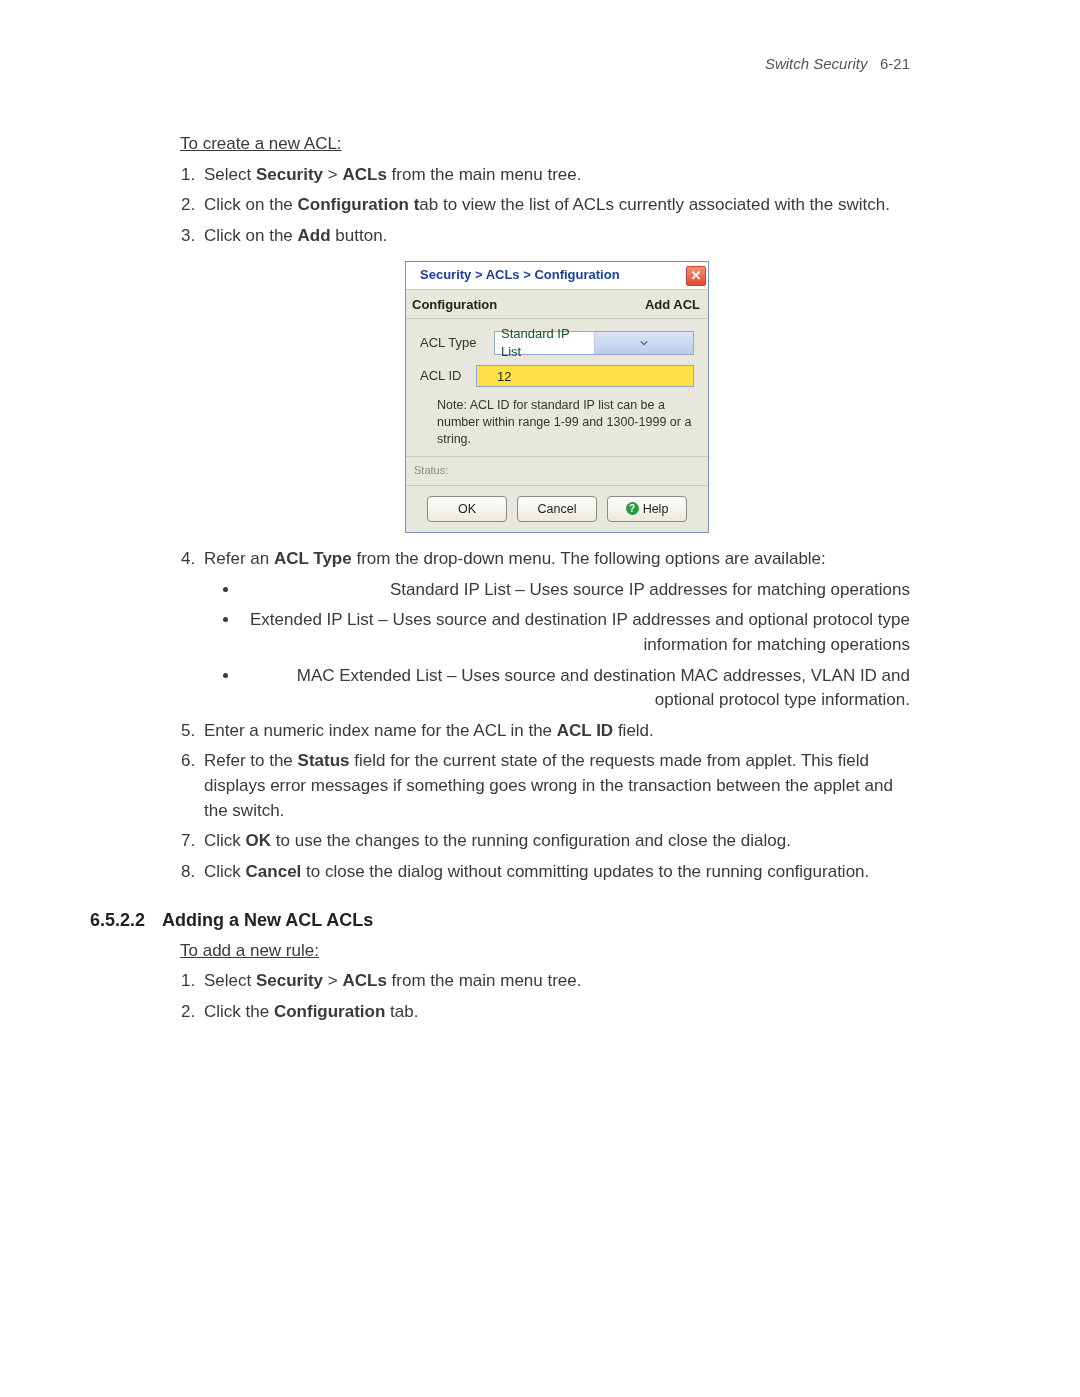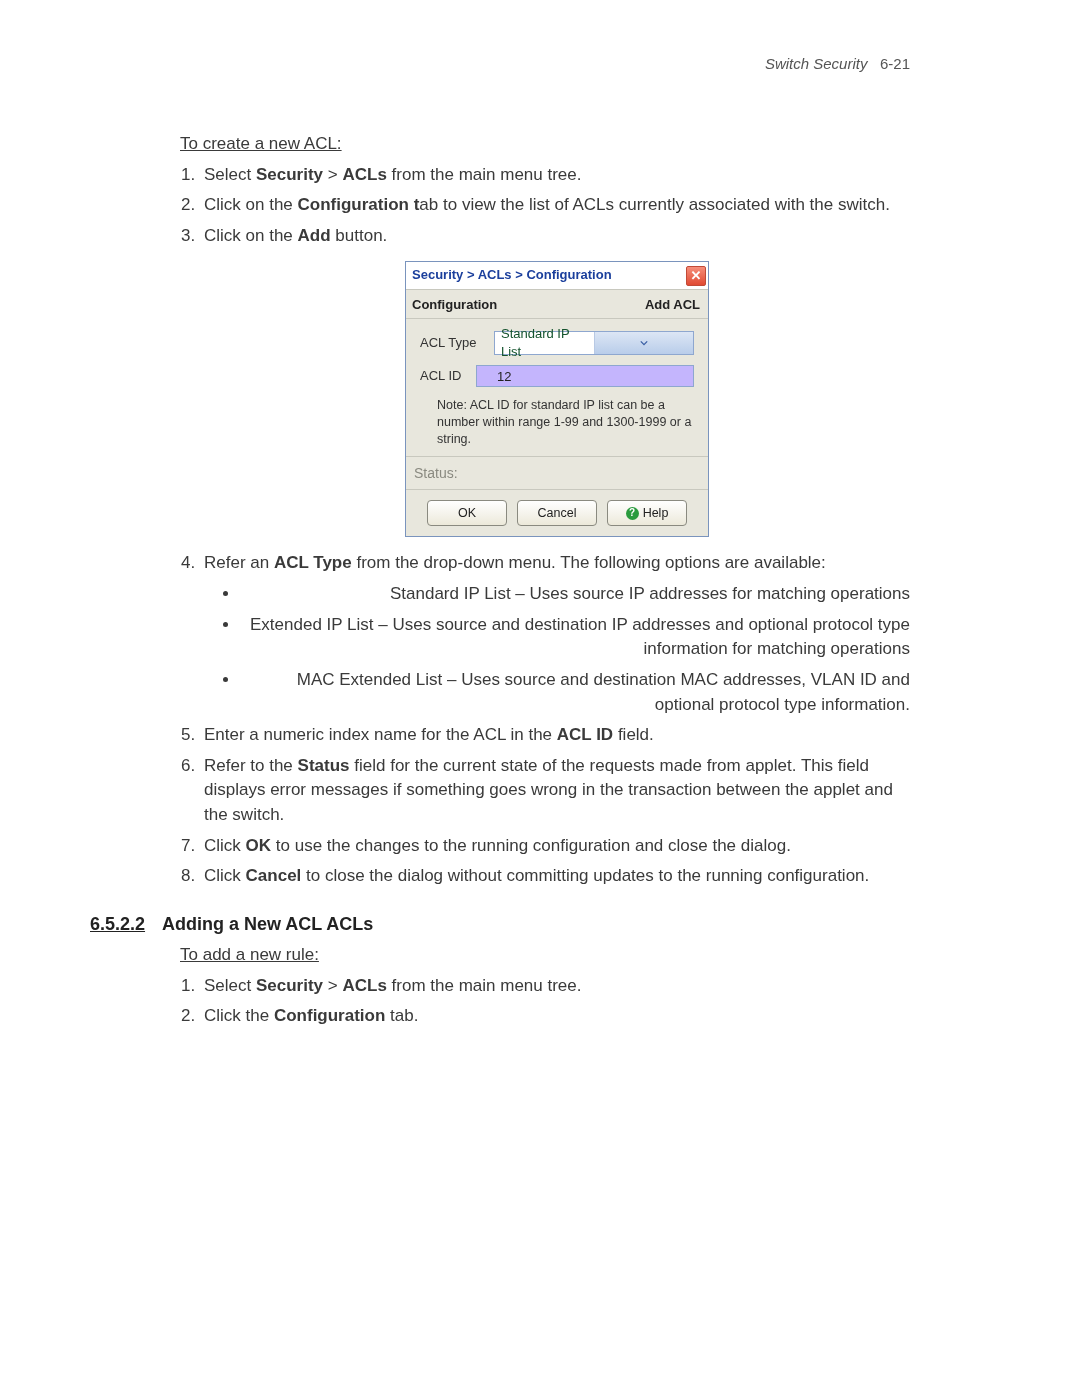--- a/index.html
+++ b/index.html
@@ -44,21 +44,21 @@
     padding: 0;
   }
   ul.bullets > li { margin: 6px 0; text-align: right; }
   .subhead {
     font-weight: bold;
     font-size: 18px;
     margin: 22px 0 6px -90px;
     padding-left: 0;
     color: #222;
   }
-  .subhead .num { display:inline-block; width:72px;text-decoration:underline; }
+  .subhead .num { display:inline-block; width:72px; }
 
   
   .dlg-wrap {
     display: flex;
     justify-content: center;
     margin: 12px 0 14px 0;
   }
   .dlg {
     width: 302px;
     border: 1px solid #7a94bd;
@@ -71,20 +71,21 @@
     align-items: center;
     justify-content: space-between;
     background: #fff;
     border-bottom: 1px solid #c8c8be;
     padding: 4px 2px 3px 6px;
   }
   .dlg-title .bc {
     color: #1b3f9c;
     font-weight: bold;
     font-size: 13px;
+    margin-left: 8px;
   }
   .dlg-title .close {
     width: 18px; height: 18px;
     border: 1px solid #c24a37;
     background: linear-gradient(#f68e7a,#e04a33);
     color: #fff;
     display: flex; align-items: center; justify-content: center;
     font-size: 13px; font-weight: bold;
     border-radius: 2px;
     line-height: 1;
@@ -115,38 +116,38 @@
   .sel .arrow {
     width: 18px; height: 100%;
     border-left: 1px solid #b8c9e4;
     background: linear-gradient(#dce6f5,#b9cdea);
     display:flex;align-items:center;justify-content:center;
   }
   .sel .arrow svg { width:8px;height:8px; }
   .txt {
     flex: 1;
     border: 1px solid #8ea7cf;
-    background: #c4b5fd;
+    background: #fde047;
     height: 22px;
     padding: 0 20px;
     box-sizing: border-box;
     font-size: 13px;
     color:#222;
   }
   .note {
     font-size: 12.5px;
     color: #333;
     margin: 4px 0 0 17px;
     line-height: 1.35;
   }
   .status {
     border-top: 1px solid #c8c8be;
     padding: 6px 8px;
     color: #8a8a80;
-    font-size: 14px;
+    font-size: 11px;
   }
   .dlg-btns {
     border-top: 1px solid #c8c8be;
     padding: 10px 0;
     display: flex;
     justify-content: center;
     gap: 10px;
   }
   .wbtn {
     min-width: 62px;

